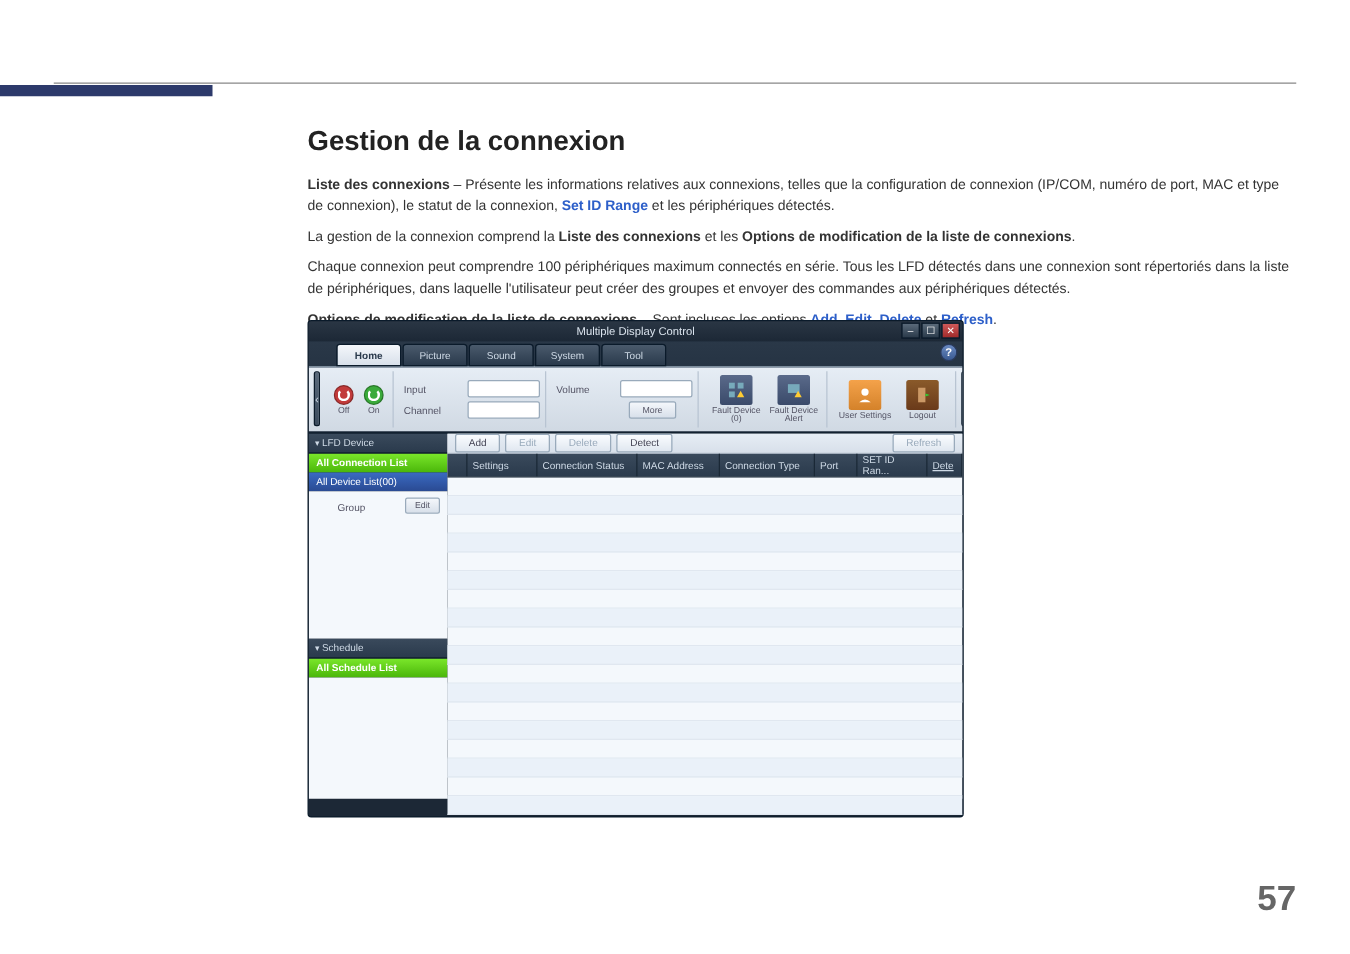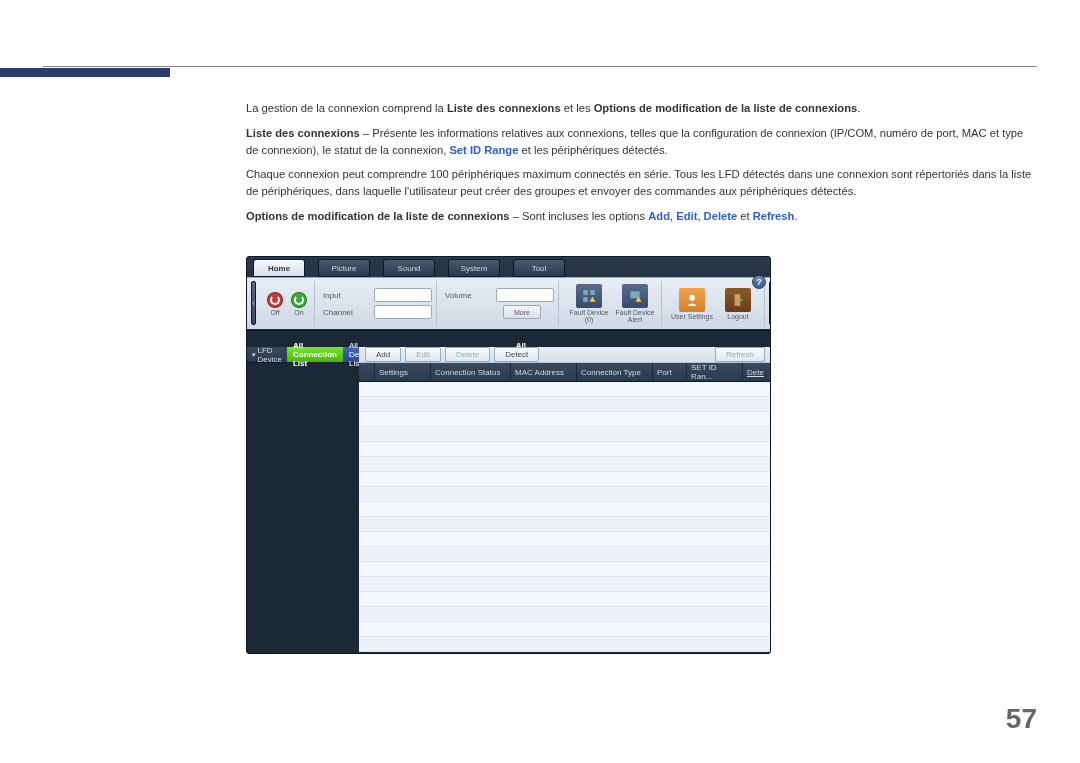--- a/index.html
+++ b/index.html
@@ -97,21 +97,22 @@
 
   .ribbon {
     height: 74px;
     background: linear-gradient(#2a3848,#1a2838);
     border-bottom: 1px solid #0a1a2a;
   }
   .tabs {
     display: flex;
     height: 20px;
     padding: 2px 0 0 6px;
-    gap: 12px;
+    gap: 0;
+    margin-left: 16px;
   }
   .tab {
     width: 52px;
     height: 18px;
     background: linear-gradient(#4a5a6c,#2a3a4c);
     color: #cfdae6;
     font-size: 8px;
     display: flex;
     align-items: center;
     justify-content: center;
@@ -182,21 +183,21 @@
   .big-btn .bl{font-size:7px;color:#556;text-align:center;line-height:1;}
 
   .workspace {
     position: absolute;
     top: 90px; left:0; right:0; bottom: 14px;
     display: flex;
   }
   .sidebar {
     width: 112px;
     background: #1c2836;
-    display:flex;flex-direction:row;
+    display:flex;flex-direction:column;
   }
   .sb-header {
     height: 16px;
     background: linear-gradient(#3a4a5c,#2a3a4c);
     color: #cfdae6;
     font-size: 8px;
     padding: 0 5px;
     display:flex;align-items:center;
     border-bottom:1px solid #0a1a2a;
   }
@@ -274,37 +275,46 @@
     border-radius:2px;
   }
 </style>
 </head>
 <body>
 
 <div class="top-rule"></div>
 <div class="top-accent"></div>
 
 <div class="content">
+  <h1>Gestion de la connexion</h1>
+
+  <p class="para">
+    <span class="b">Liste des connexions</span><span> – Présente les informations relatives aux connexions, telles que la configuration de connexion (IP/COM, numéro de port, MAC et type de connexion), le statut de la connexion, </span><span class="link">Set ID Range</span><span> et les périphériques détectés.</span>
+  </p>
 
   <p class="para">
     <span>La gestion de la connexion comprend la </span><span class="b">Liste des connexions</span><span> et les </span><span class="b">Options de modification de la liste de connexions</span><span>.</span>
-  </p>
-
-  <p class="para">
-    <span class="b">Liste des connexions</span><span> – Présente les informations relatives aux connexions, telles que la configuration de connexion (IP/COM, numéro de port, MAC et type de connexion), le statut de la connexion, </span><span class="link">Set ID Range</span><span> et les périphériques détectés.</span>
   </p>
 
   <p class="para">Chaque connexion peut comprendre 100 périphériques maximum connectés en série. Tous les LFD détectés dans une connexion sont répertoriés dans la liste de périphériques, dans laquelle l'utilisateur peut créer des groupes et envoyer des commandes aux périphériques détectés.</p>
 
   <p class="para">
     <span class="b">Options de modification de la liste de connexions</span><span> – Sont incluses les options </span><span class="link">Add</span><span>, </span><span class="link">Edit</span><span>, </span><span class="link">Delete</span><span> et </span><span class="link">Refresh</span><span>.</span>
   </p>
 </div>
 
 <div class="app">
+  <div class="titlebar">
+    <span>Multiple Display Control</span>
+    <div class="win-ctrls">
+      <div class="win-btn">–</div>
+      <div class="win-btn">☐</div>
+      <div class="win-btn close">✕</div>
+    </div>
+  </div>
 
   <div class="ribbon">
     <div class="tabs">
       <div class="tab active">Home</div>
       <div class="tab">Picture</div>
       <div class="tab">Sound</div>
       <div class="tab">System</div>
       <div class="tab">Tool</div>
     </div>
     <div class="ribbon-body">

